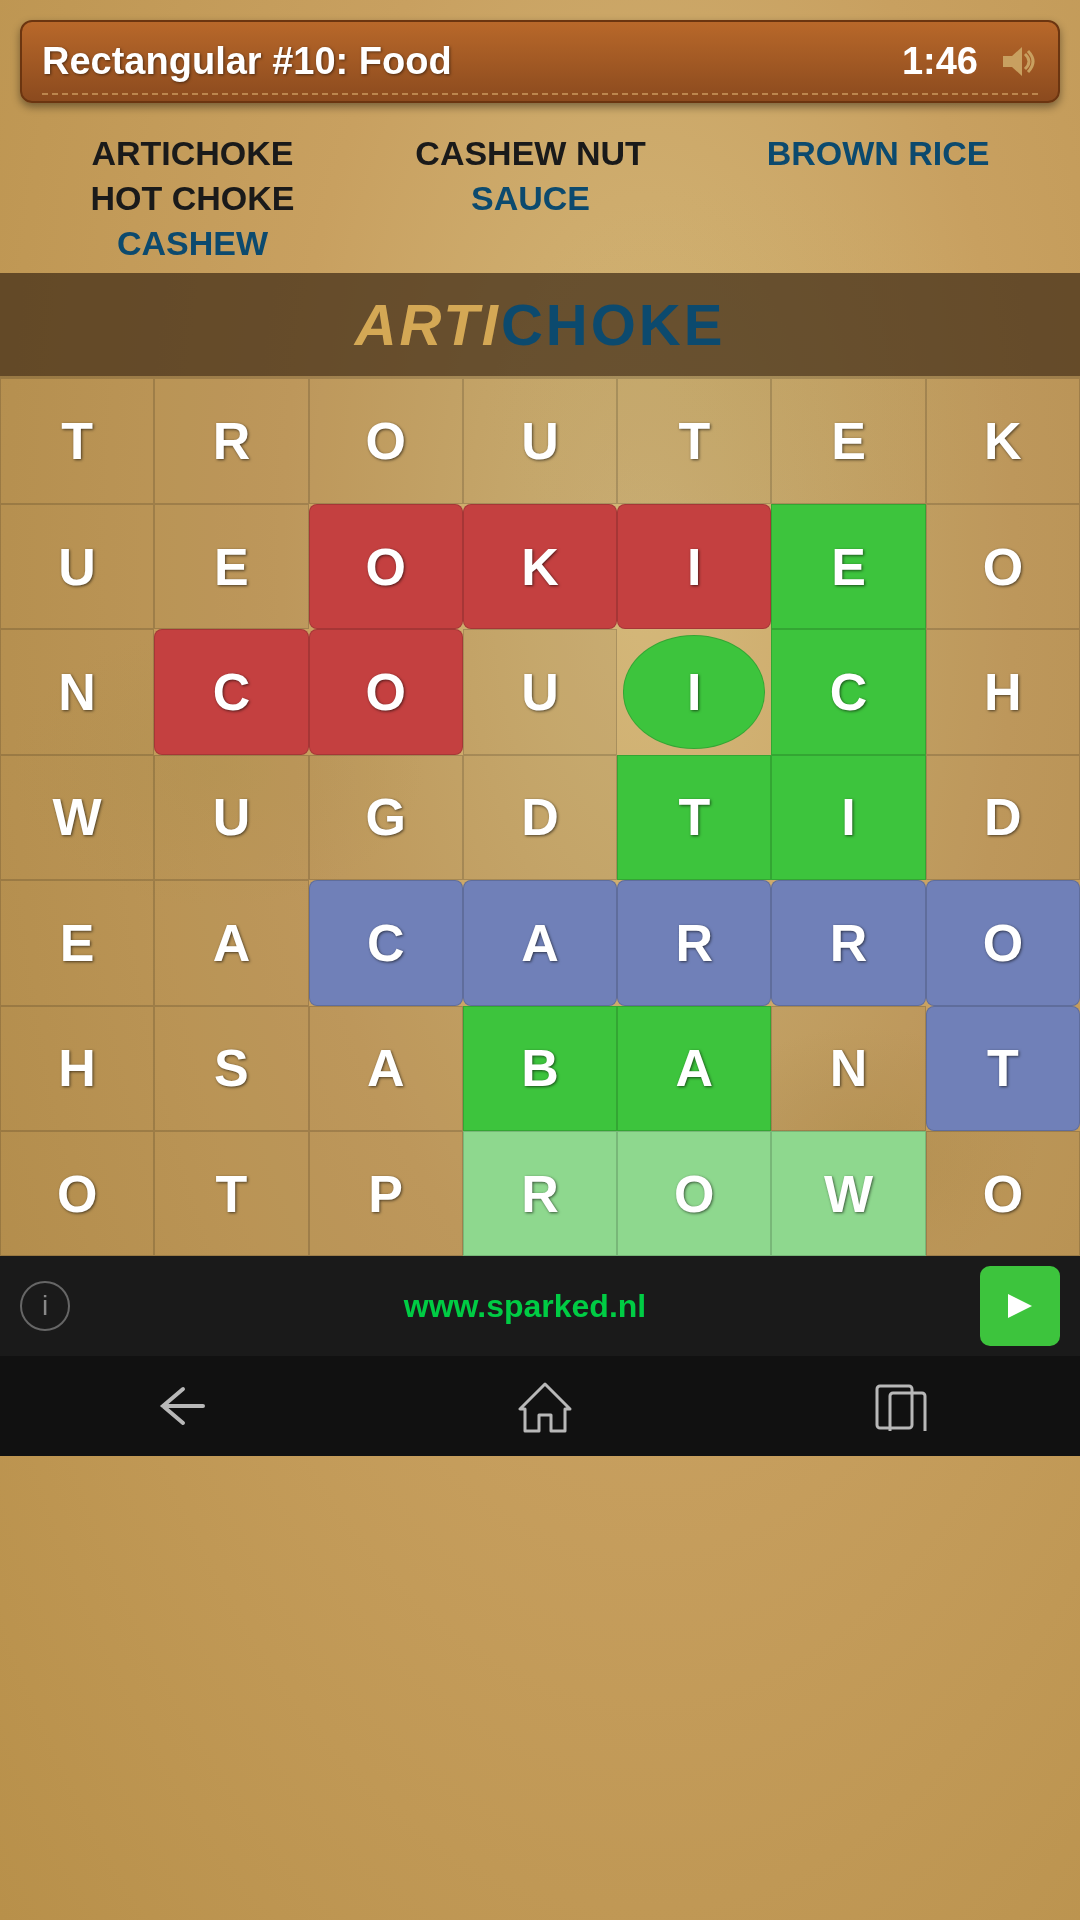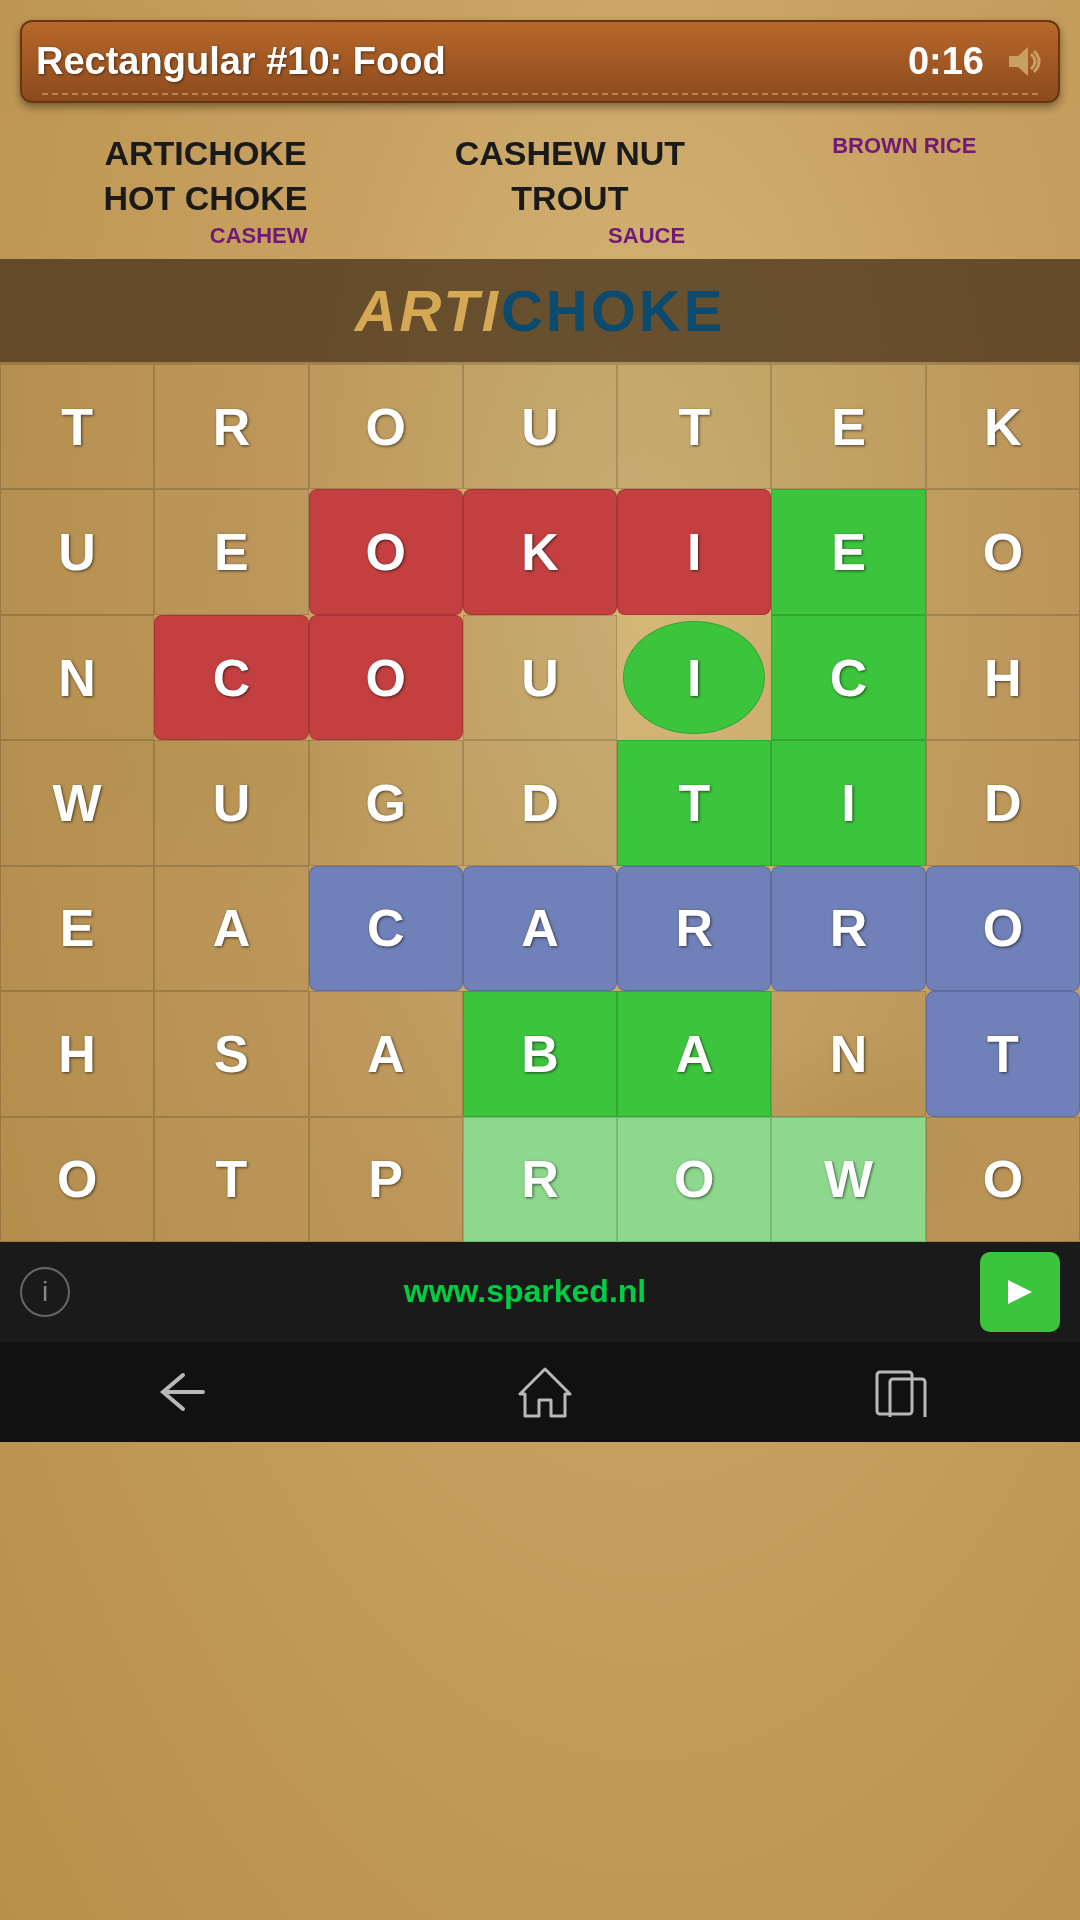--- a/index.html
+++ b/index.html
@@ -31,21 +31,21 @@
     }
 
     
     .header {
       position: relative;
       z-index: 10;
       margin: 20px 20px 10px 20px;
       background: linear-gradient(180deg, #b8682a 0%, #8b4a1e 100%);
       border-radius: 12px;
       border: 2px solid #6b3510;
-      padding: 18px 14px;
+      padding: 18px 20px;
       display: flex;
       align-items: center;
       justify-content: space-between;
       box-shadow: 0 4px 8px rgba(0,0,0,0.4);
     }
 
     .header::after {
       content: '';
       position: absolute;
       bottom: 6px; left: 20px; right: 20px;
@@ -94,25 +94,24 @@
     }
 
     .word-found {
       color: #1a1a1a;
       font-size: 34px;
       font-weight: bold;
       line-height: 1.2;
     }
 
     .word-pending {
-      color: #701a75;
-      font-size: 22px;
+      color: #0c4a6e;
+      font-size: 34px;
       font-weight: bold;
       line-height: 1.2;
-      text-align: right;
     }
 
     
     .current-word-bar {
       position: relative;
       z-index: 10;
       background: rgba(60,40,20,0.7);
       margin: 0;
       padding: 18px 0;
       text-align: center;
@@ -210,40 +209,39 @@
     }
   </style>
 </head>
 <body>
 
 <div class="bg-map"></div>
 
 <div class="header">
   <span class="header-title">Rectangular #10: Food</span>
   <div class="header-right">
-    <span class="timer">0:16</span>
+    <span class="timer">1:46</span>
     <div class="sound-icon">
       <svg width="40" height="35" viewBox="0 0 40 35">
         <polygon points="5,12 5,23 14,23 24,32 24,3 14,12" fill="#c8a060"></polygon>
         <path d="M27,10 Q35,17.5 27,25" stroke="#c8a060" stroke-width="3" fill="none"></path>
         <path d="M30,7 Q40,17.5 30,28" stroke="#c8a060" stroke-width="3" fill="none"></path>
       </svg>
     </div>
   </div>
 </div>
 
 <div class="word-list">
   <div class="word-column">
     <span class="word-found">ARTICHOKE</span>
     <span class="word-found">HOT CHOKE</span>
     <span class="word-pending">CASHEW</span>
   </div>
   <div class="word-column">
     <span class="word-found">CASHEW NUT</span>
-    <span class="word-found">TROUT</span>
     <span class="word-pending">SAUCE</span>
   </div>
   <div class="word-column">
     <span class="word-pending">BROWN RICE</span>
   </div>
 </div>
 
 <div class="current-word-bar">
   <span class="current-word">
     <span style="color:#d4a855;font-style:italic;">ARTI</span><span style="color:#0c4a6e;">CHOKE</span>

